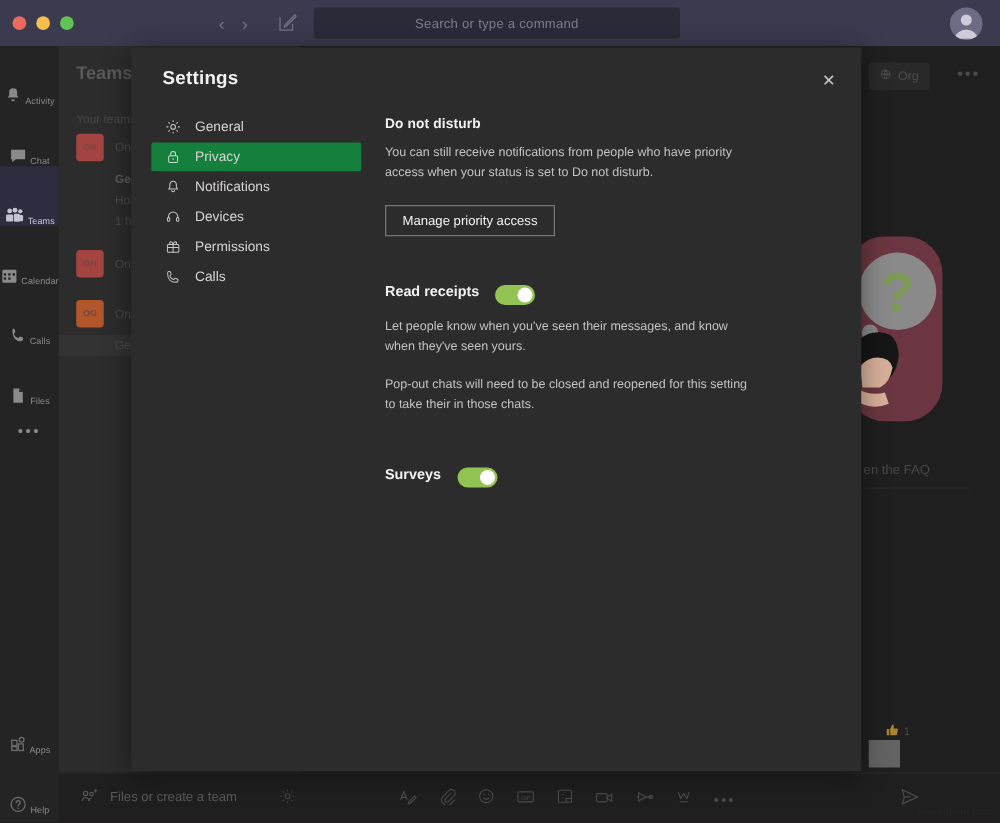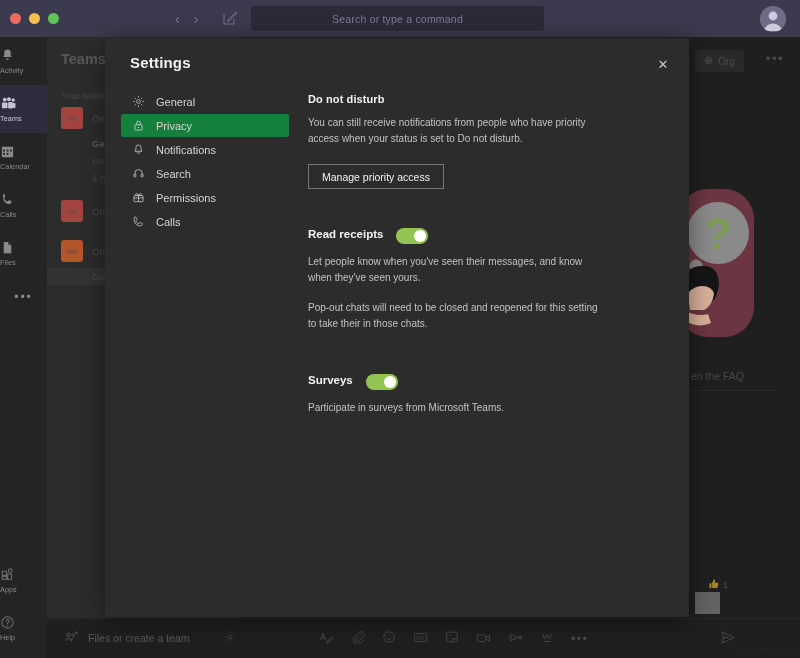--- a/index.html
+++ b/index.html
@@ -51,21 +51,21 @@
   }
   .avatar-tr svg { display: block; }
 
   
   .rail {
     position: absolute; left: 0; top: 37px; width: 47px; height: 621px;
     background: #252424;
   }
   .rail-item {
     width: 47px; height: 48px;
-    display: flex; flex-direction: column; align-items: flex-start; justify-content: center;
+    display: flex; align-items: flex-end; justify-content: center;
     gap: 2px; color: #9a9999;
   }
   .rail-item.active { background: #2e2d3f; }
   .rail-item.active .rail-label { color: #c9c8d4; }
   .rail-item .rail-ico { height: 17px; display: flex; align-items: center; }
   .rail-label { font-size: 7.2px; letter-spacing: .1px; color: #8b8a8a; }
   .rail-dots { width:47px; height:40px; display:flex; align-items:center; justify-content:center; color:#8b8a8a; letter-spacing:2px; font-size:12px;}
   .rail-bottom { position: absolute; left: 0; bottom: 6px; width: 47px; }
 
   
@@ -225,20 +225,28 @@
     <div class="rail-item">
       <div class="rail-ico">
         <svg width="15" height="15" viewBox="0 0 16 16" fill="#8b8a8a">
           <path d="M8 1.6a3.4 3.4 0 0 1 3.4 3.4v2.6l1.1 2.1H3.5l1.1-2.1V5A3.4 3.4 0 0 1 8 1.6z"></path>
           <path d="M6.4 11.2h3.2a1.6 1.6 0 0 1-3.2 0z"></path>
         </svg>
       </div>
       <div class="rail-label">Activity</div>
     </div>
 
+    <div class="rail-item">
+      <div class="rail-ico">
+        <svg width="15" height="15" viewBox="0 0 16 16" fill="#8b8a8a">
+          <path d="M2 3h12v8H6l-3 2.6V11H2z"></path>
+        </svg>
+      </div>
+      <div class="rail-label">Chat</div>
+    </div>
 
     <div class="rail-item active">
       <div class="rail-ico">
         <svg width="17" height="15" viewBox="0 0 18 14" fill="#c5c3cf">
           <circle cx="5" cy="3" r="2"></circle>
             <circle cx="9.5" cy="2.4" r="2.1"></circle>
             <circle cx="14" cy="3.3" r="1.8"></circle>
           <rect x="2" y="6" width="6" height="6" rx="1"></rect>
             <rect x="8.6" y="5.4" width="5" height="6.8" rx="1"></rect>
           <rect x="12.8" y="6.4" width="3.6" height="5.4" rx="1"></rect>
@@ -497,21 +505,21 @@
       </div>
 
       <div class="snav-item">
         <span class="snav-ico">
           <svg width="13" height="13" viewBox="0 0 16 16" fill="none" stroke="#c9c7c5" stroke-width="1">
             <path d="M3.4 9.4V7.8a4.6 4.6 0 0 1 9.2 0v1.6"></path>
             <rect x="2.4" y="8.6" width="2.3" height="3.8" rx="1.1"></rect>
             <rect x="11.3" y="8.6" width="2.3" height="3.8" rx="1.1"></rect>
           </svg>
         </span>
-        <span>Search</span>
+        <span>Devices</span>
       </div>
 
       <div class="snav-item">
         <span class="snav-ico">
           <svg width="13" height="13" viewBox="0 0 16 16" fill="none" stroke="#c9c7c5" stroke-width="1">
             <rect x="2.4" y="5.6" width="11.2" height="7.6" rx="1"></rect>
             <path d="M2.4 8.6h11.2M8 5.6v7.6"></path>
             <path d="M8 5.6 q-.6-2.6-2.6-2.6 a1.4 1.4 0 0 0 0 2.6z"></path>
             <path d="M8 5.6 q.6-2.6 2.6-2.6 a1.4 1.4 0 0 1 0 2.6z"></path>
           </svg>
@@ -548,19 +556,18 @@
         <div class="sec-desc para2">Pop-out chats will need to be closed and reopened for this setting to take their in those chats.</div>
       </div>
 
       <div class="blk-surveys">
         <div class="toggle-row">
           <div class="toggle-label">Surveys</div>
           <div class="toggle">
             <div class="knob"></div>
           </div>
         </div>
-        <div class="sec-desc">Participate in surveys from Microsoft Teams.</div>
       </div>
 
     </div>
   </div>
 
 </div>
 
 </body></html>

